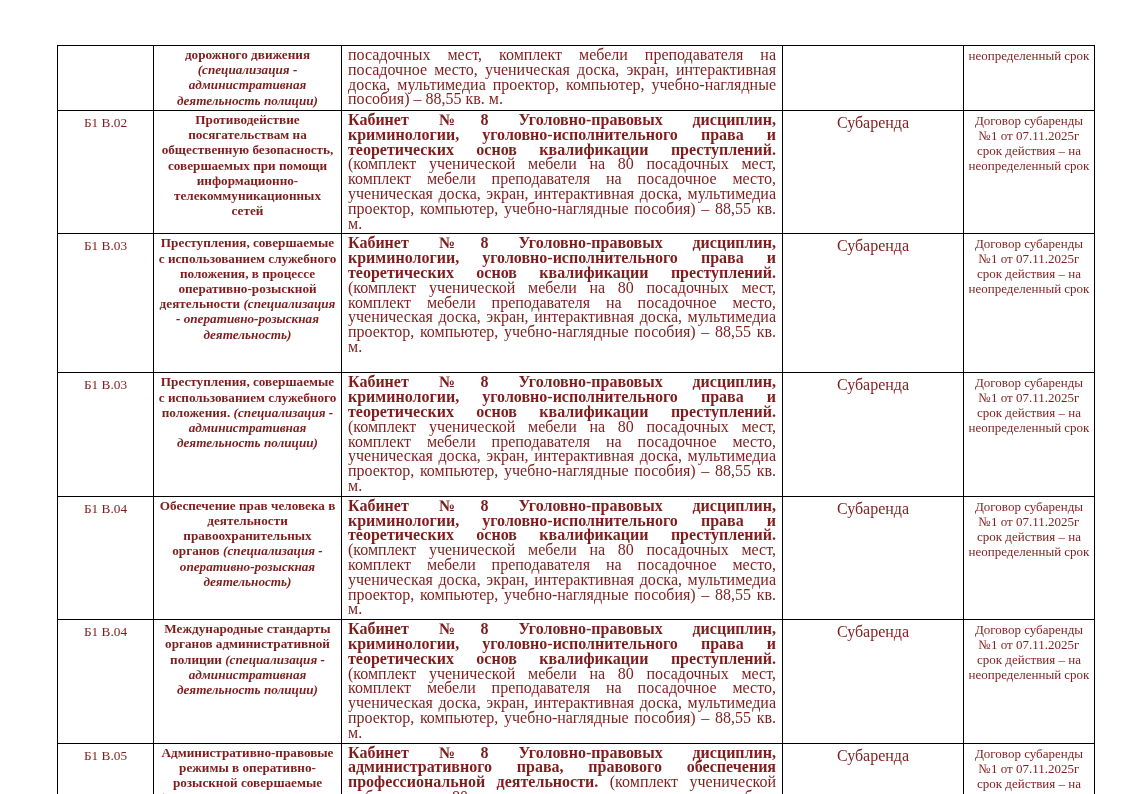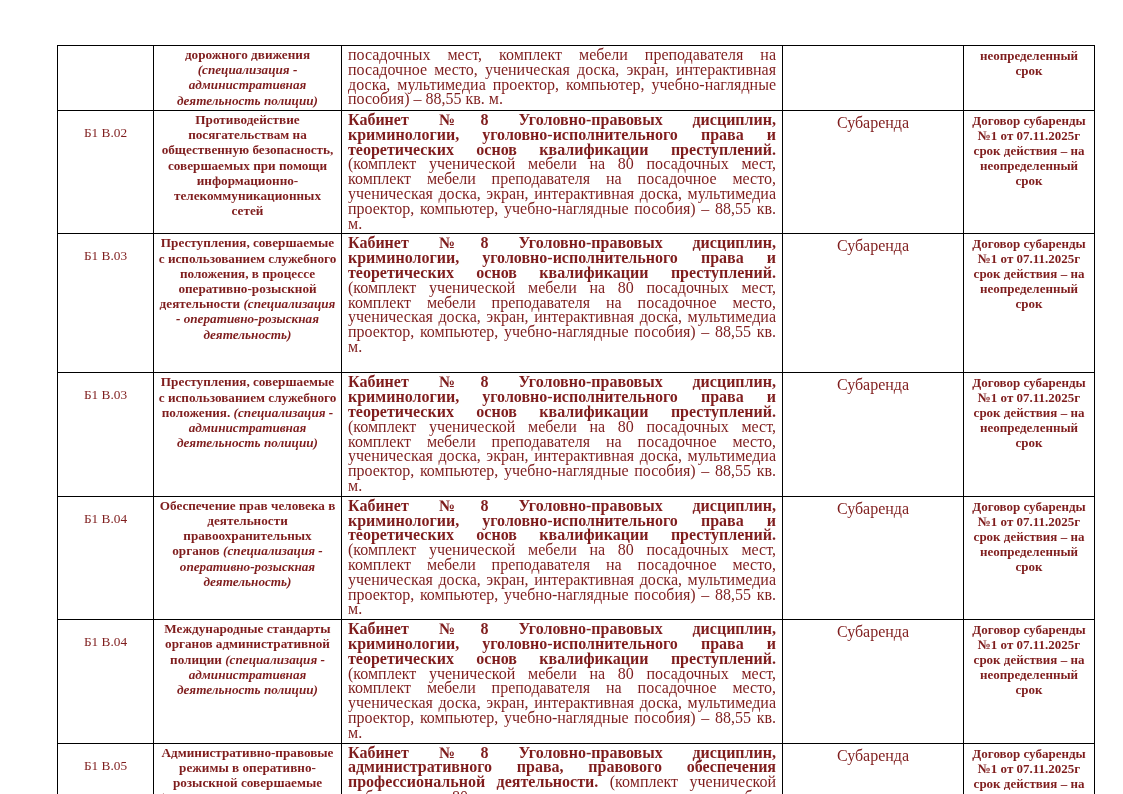--- a/index.html
+++ b/index.html
@@ -34,21 +34,21 @@
   tr.r3 { height: 139px; }
   tr.r4 { height: 92px; }
   tr.r5 { height: 94px; }
   tr.r6 { height: 92px; }
   tr.r7 { height: 107px; }
 
   td.c-code {
     text-align: center;
     font-size: 13.3px;
     line-height: 15px;
-    padding: 14px 2px;
+    padding: 4px 2px;
   }
   td.c-disc {
     text-align: center;
     font-weight: bold;
     font-size: 13.2px;
     line-height: 15.2px;
     padding: 1px 4px;
   }
   td.c-disc .spec {
     font-style: italic;
@@ -67,21 +67,20 @@
     text-align: center;
     font-size: 16px;
     line-height: 18px;
     padding: 3px 6px;
   }
   td.c-con {
     text-align: center;
     font-size: 13px;
     line-height: 15px;
     padding: 2px 4px;
-    font-weight: bold;
   }
 </style>
 </head>
 <body>
 
 <div class="page">
   <table class="doc-table">
     <colgroup>
       <col style="width:96px">
       <col style="width:188px">

